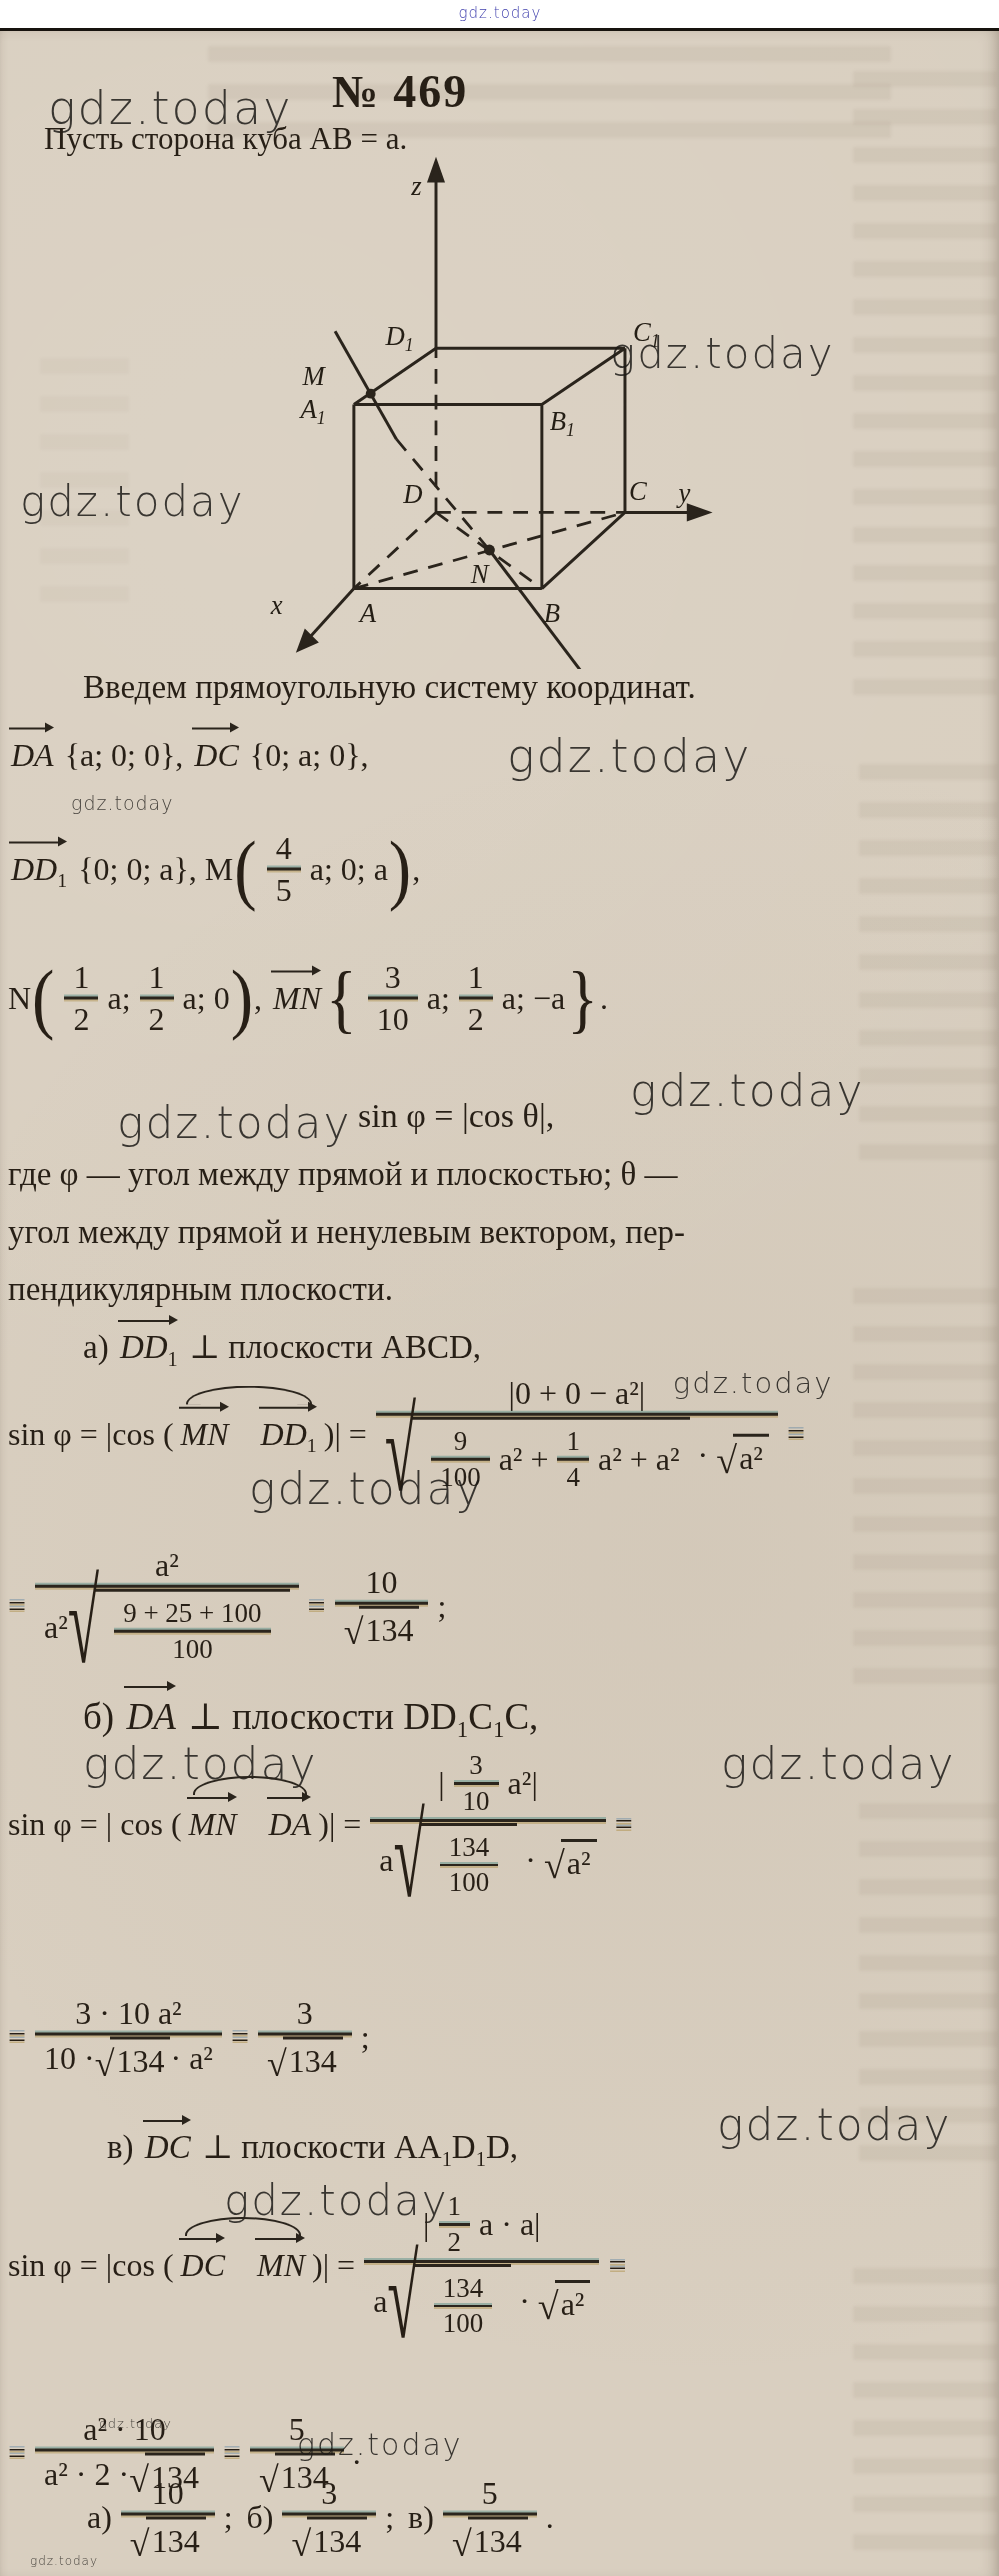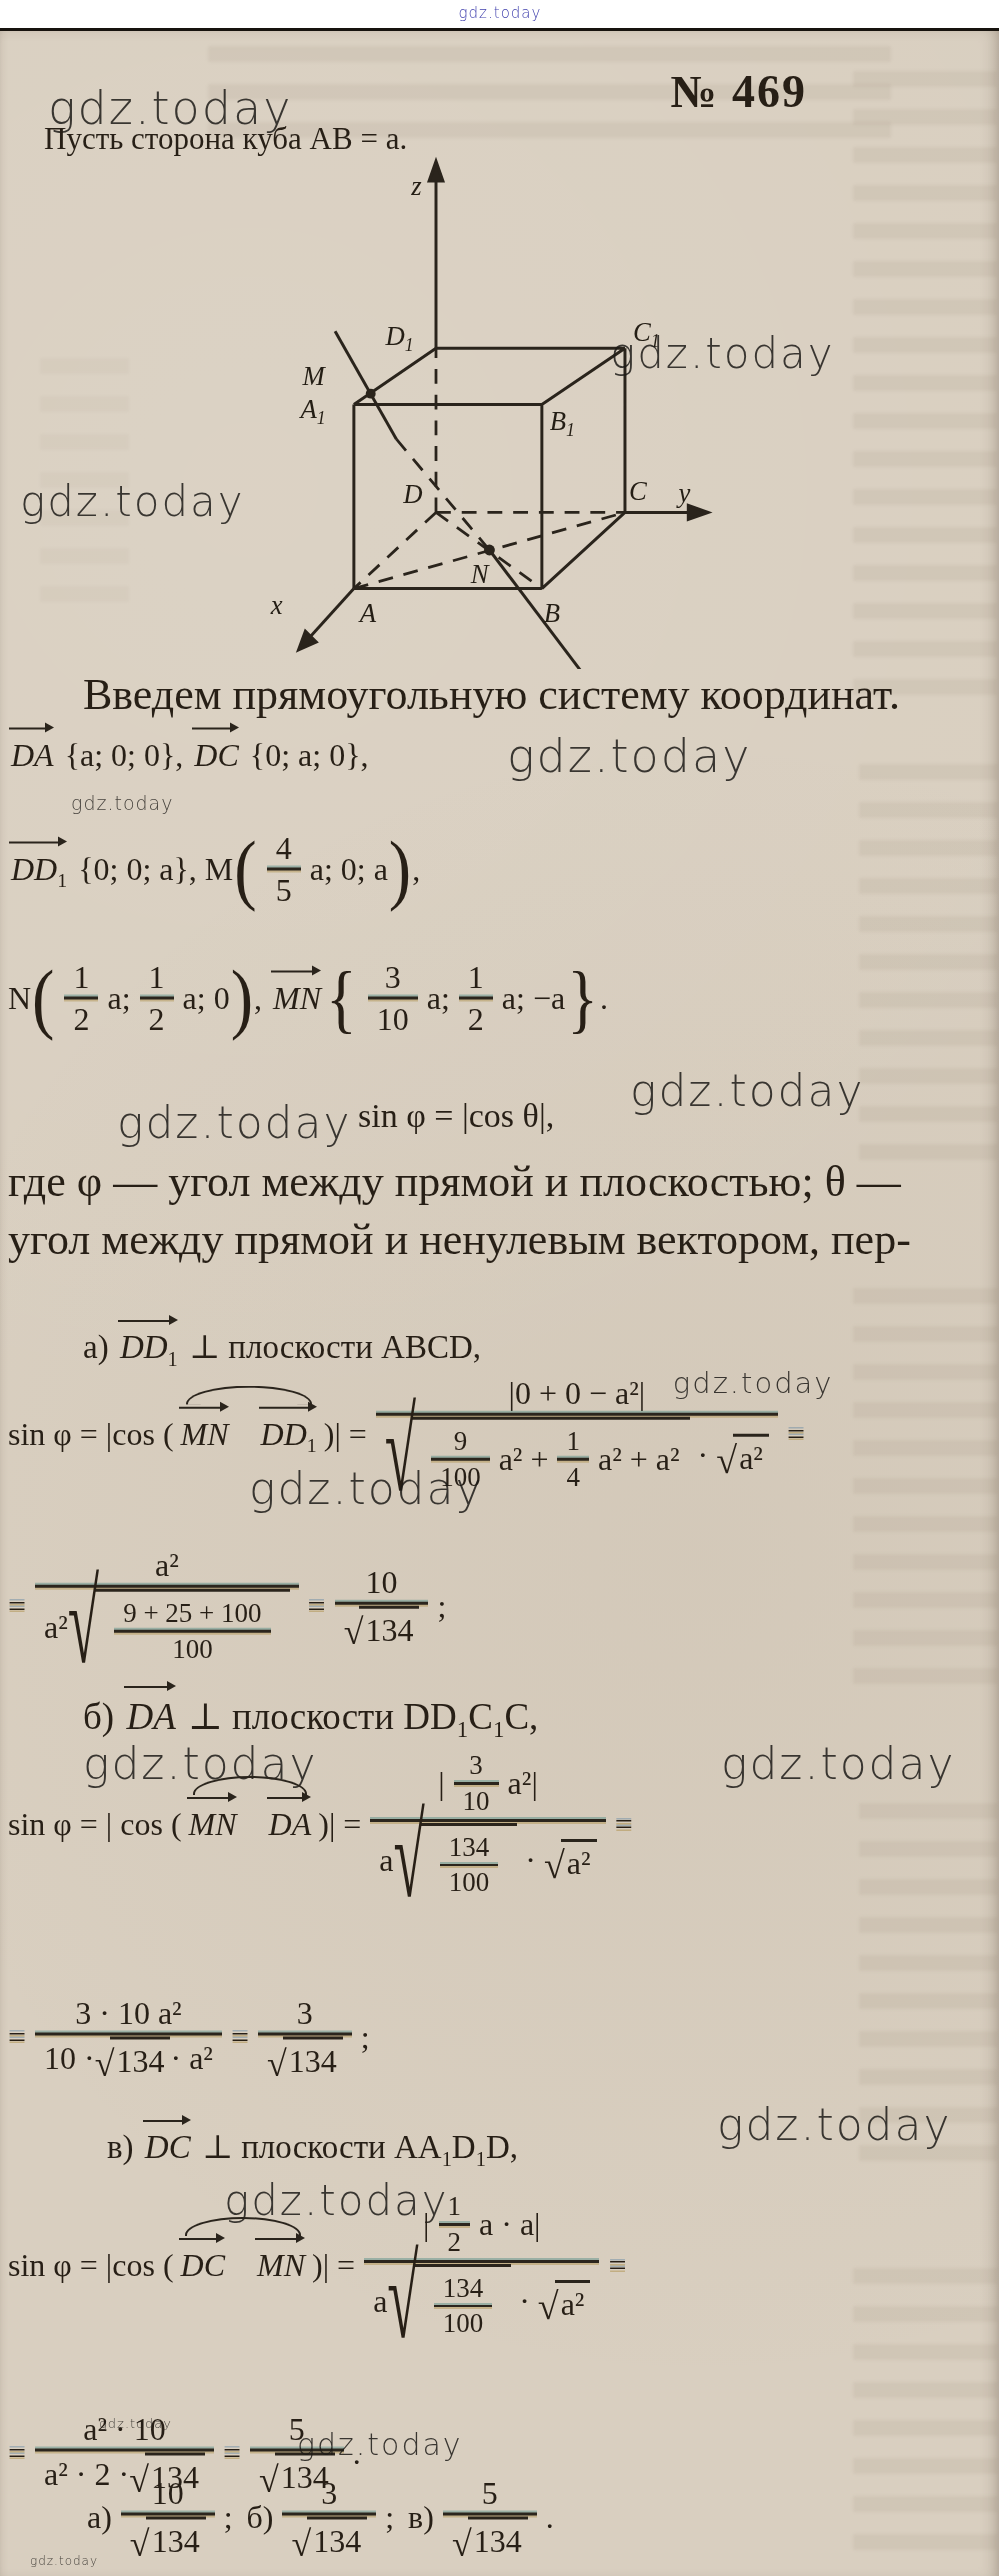--- a/index.html
+++ b/index.html
@@ -17,21 +17,21 @@
   .bleed{position:absolute;filter:blur(1.6px);opacity:.55;pointer-events:none;
          background:repeating-linear-gradient(180deg, rgba(140,124,102,.20) 0 16px, rgba(140,124,102,0) 16px 38px);}
   .grain{position:absolute;inset:0;pointer-events:none;
          background:radial-gradient(circle at 25% 18%, rgba(255,255,255,.07), transparent 45%),
                     radial-gradient(circle at 70% 60%, rgba(120,100,75,.06), transparent 50%);}
   
   .wm{font-family:"DejaVu Sans","Liberation Sans",sans-serif;font-weight:200;
       color:#1d1b18;letter-spacing:2px;opacity:.85;white-space:nowrap;}
   .wm.small{opacity:.8;letter-spacing:1px;}
   
-  .ser{font-size:44px;white-space:nowrap;}
+  .ser{font-size:33px;white-space:nowrap;}
   .title{font-size:46px;font-weight:bold;letter-spacing:2px;}
   .it{}
   sub.msub{font-size:.62em;font-style:normal;line-height:0;}
   
   .vec{position:relative;font-style:italic;padding:0 3px;display:inline-block;}
   .vec::before{content:"";position:absolute;left:1px;right:9px;top:-9px;border-top:2.4px solid #2a241c;}
   .vec::after{content:"";position:absolute;right:-2px;top:-14px;width:0;height:0;
               border:5px solid transparent;border-left:9px solid #2a241c;}
   
   .hat{position:relative;display:inline-block;padding:0 4px;}
@@ -74,21 +74,21 @@
 
     <div class="bleed" style="left:208px;top:15px;width:683px;height:94px;"></div>
     <div class="bleed" style="left:853px;top:40px;width:144px;height:634px;"></div>
     <div class="bleed" style="left:859px;top:733px;width:139px;height:416px;"></div>
     <div class="bleed" style="left:853px;top:1257px;width:145px;height:416px;"></div>
     <div class="bleed" style="left:859px;top:1772px;width:139px;height:376px;"></div>
     <div class="bleed" style="left:853px;top:2237px;width:145px;height:287px;"></div>
     <div class="bleed" style="left:40px;top:327px;width:89px;height:257px;opacity:.3;"></div>
   </div>
 
-  <div class="abs title" style="left:7px;top:65px;width:800px;text-align:right;">№ 469</div>
+  <div class="abs title" style="left:0;top:65px;width:800px;text-align:center;">№ 469</div>
 
   <div class="abs wm" style="left:48px;top:81px;font-size:46px;">gdz.today</div>
 
   <div class="abs ser" style="left:44px;top:121px;font-size:31px;"><span>Пусть сторона куба </span><span class="it">AB</span><span> = </span><span class="it">a</span><span>.</span></div>
 
   <svg class="abs" style="left:156px;top:149px;" width="560" height="520" viewBox="0 0 566 525">
     <g stroke="#2a241c" stroke-width="3" fill="none">
 
       <path d="M200,444 L390,444 M200,444 L200,258 M390,444 L390,258 M200,258 L390,258
                M200,258 L283,201 M283,201 L474,201 M390,258 L474,201 M390,444 L474,367 M474,367 L474,201"></path>
@@ -188,20 +188,21 @@
     <span><span>.</span></span>
   </div>
 
 
   <div class="abs wm" style="left:117px;top:1097px;font-size:44px;">gdz.today</div>
   <div class="abs ser" style="left:358px;top:1097px;font-size:34px;">sin φ = |cos θ|,</div>
   <div class="abs wm" style="left:630px;top:1065px;font-size:44px;">gdz.today</div>
 
   <div class="abs ser" style="left:8px;top:1214px;">угол между прямой  и ненулевым вектором, пер-</div>
   <div class="abs ser" style="left:8px;top:1156px;">где φ — угол между прямой и плоскостью; θ —</div>
+  <div class="abs ser" style="left:8px;top:1271px;">пендикулярным плоскости.</div>
 
   <div class="abs ser" style="left:83px;top:1327px;font-size:33px;"><span>а) </span><span class="it vec">DD<sub class="msub">1</sub></span><span> ⊥ плоскости </span><span class="it">ABCD</span><span>,</span></div>
 
   <div class="abs eq" style="left:8px;top:1434px;">
     <span>sin φ = |cos (</span>
     <span class="hat">
       <span class="vec">MN</span>
       <span style="display:inline-block;width:10px;"></span>
       <span class="vec"><span class="it">DD</span><sub class="msub">1</sub></span>
     </span>

